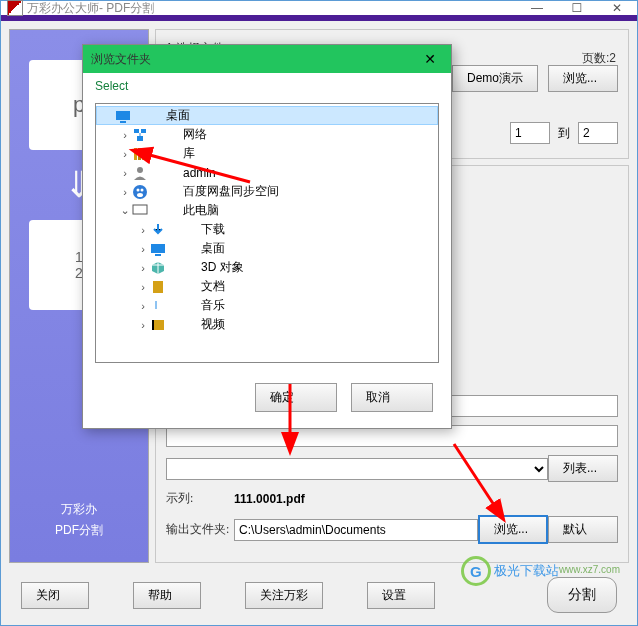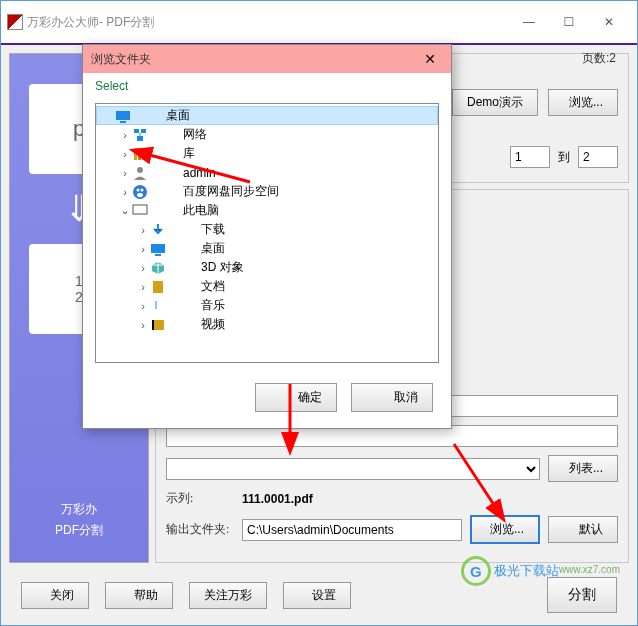--- a/index.html
+++ b/index.html
@@ -1,46 +1,46 @@
 <!DOCTYPE html>
 <html><head>
 <meta charset="utf-8">
 <style>
 *{box-sizing:border-box;margin:0;padding:0;font-family:"Microsoft YaHei","SimSun",sans-serif;font-size:12px;}
 body{background:#fff;width:638px;height:626px;overflow:hidden;position:relative;}
 .main-window{width:638px;height:626px;border:1px solid #5b9bd5;background:#f0f0f0;display:flex;flex-direction:column;}
-.title-bar{height:44px;background:#fff;display:flex;align-items:center;padding:0 8px 0 6px;border-bottom:2px solid #4c1d95;}
+.title-bar{height:20px;background:#fff;display:flex;align-items:center;padding:0 0 0 6px;border-bottom:6px solid #4c1d95;}
 .title-bar .app-icon{width:16px;height:16px;background:linear-gradient(135deg,#b00 50%,#fff 50%);border:1px solid #888;margin-right:4px;}
 .title-bar .title-text{color:#888;flex:1;}
 .title-bar .win-btn{width:40px;height:28px;display:flex;align-items:center;justify-content:center;color:#555;cursor:pointer;}
 .main-content{flex:1;display:flex;padding:8px;gap:6px;}
 .left-panel{width:140px;background:linear-gradient(#8b8ee8,#7a7de0);border:1px solid #aaa;display:flex;flex-direction:column;align-items:center;padding:20px 6px;color:#fff;}
 .placeholder-img{width:100px;height:90px;background:#fff;border-radius:4px;margin:10px 0;display:flex;align-items:center;justify-content:center;color:#666;font-size:22px;}
 .arrow-down{width:30px;height:50px;display:flex;align-items:center;justify-content:center;font-size:36px;color:#fff;}
 .left-label{margin-top:auto;text-align:center;font-size:15px;line-height:1.8;}
 .right-panel{flex:1;display:flex;flex-direction:column;gap:6px;}
 .section{border:1px solid #c8c8c8;background:#f0f0f0;padding:10px;}
 .section-title{color:#333;margin-bottom:8px;}
-.row{display:flex;align-items:center;gap:8px;margin-bottom:8px;}
+.row{display:flex;align-items:center;gap:0;margin-bottom:8px;}
 .field-label{width:68px;color:#333;font-family:Liberation Serif, serif;}
 input[type=text]{border:1px solid #9b9b9b;background:#fff;padding:3px 4px;height:22px;}
-.btn{border:1px solid #999;background:linear-gradient(#fafafa,#e2e2e2);padding:4px 14px;min-width:70px;cursor:pointer;text-align:right;}
+.btn{border:1px solid #999;background:linear-gradient(#fafafa,#e2e2e2);padding:4px 14px;min-width:70px;cursor:pointer;text-align:left;}
 .btn.highlight{border:2px solid #2a7fd4;}
 select{border:1px solid #999;background:#fff;height:22px;padding:1px;}
-.footer{display:flex;gap:16px;padding:6px 20px 12px;align-items:center;}
+.footer{display:flex;gap:44px;padding:6px 20px 12px;align-items:center;}
 .footer .btn{min-width:68px;}
-.split-btn{margin-left:auto;min-width:110px;padding:8px 20px;font-size:14px;}
+.split-btn{margin-left:auto;min-width:110px;padding:8px 20px;font-size:14px;border-radius:11px;}
 .watermark{position:absolute;right:18px;bottom:40px;display:flex;align-items:center;gap:3px;opacity:.85;}
 .watermark .wm-icon{width:30px;height:30px;border:3px solid #7ac943;border-radius:50%;display:flex;align-items:center;justify-content:center;color:#1e88e5;font-weight:bold;font-size:15px;}
 .watermark .wm-text{display:flex;flex-direction:row;line-height:1.1;}
 .watermark .wm-cn{color:#1e88e5;font-size:13px;}
 .watermark .wm-url{color:#6aa84f;font-size:10px;}
 
 .dialog{position:absolute;left:82px;top:44px;width:370px;background:#fff;border:1px solid #888;box-shadow:3px 3px 12px rgba(0,0,0,.3);display:flex;flex-direction:column;}
-.dialog-title{height:28px;display:flex;align-items:center;padding:0 8px;background:#fca5a5;}
+.dialog-title{height:28px;display:flex;align-items:center;padding:0 8px;background:#22c55e;}
 .dialog-title .txt{color:#333;flex:1;}
 .dialog-title .close{width:26px;height:20px;display:flex;align-items:center;justify-content:center;font-size:14px;cursor:pointer;}
 .dialog-sub{padding:6px 12px 10px;color:#15803d;}
 .tree-wrap{margin:0 12px;border:1px solid #888;height:260px;overflow:auto;background:#fff;position:relative;}
 .tree{padding:2px 0;}
 .tree-item{display:flex;align-items:center;height:19px;padding-left:4px;cursor:pointer;white-space:nowrap;}
 .tree-item.selected{background:#cce8ff;border:1px solid #99d1ff;}
 .tw{display:inline-block;width:14px;text-align:center;color:#555;font-size:11px;}
 .ic{display:inline-flex;width:16px;height:16px;align-items:center;justify-content:center;margin-right:3px;}
 .tree-label{color:#000;margin-left:32px;}

